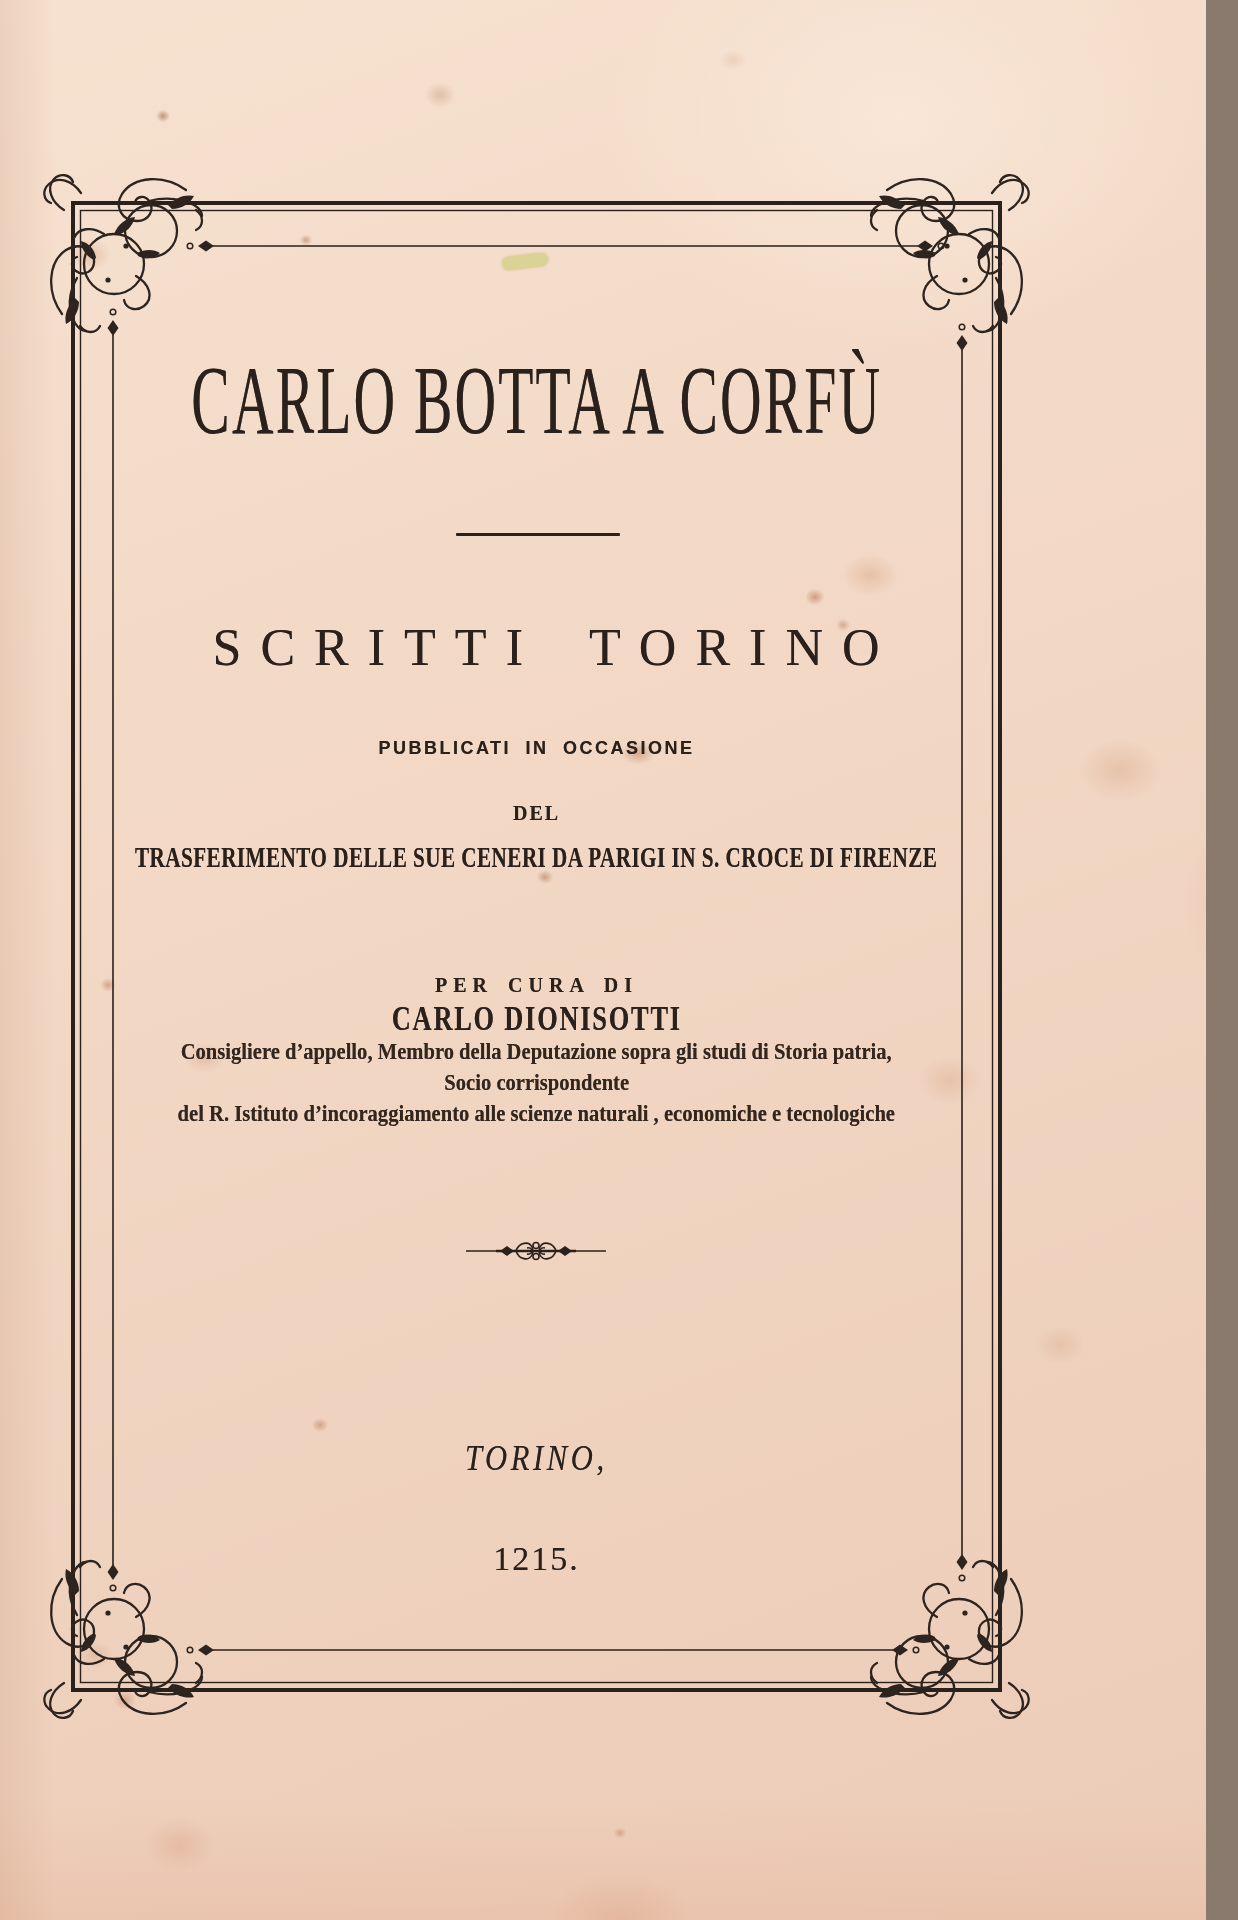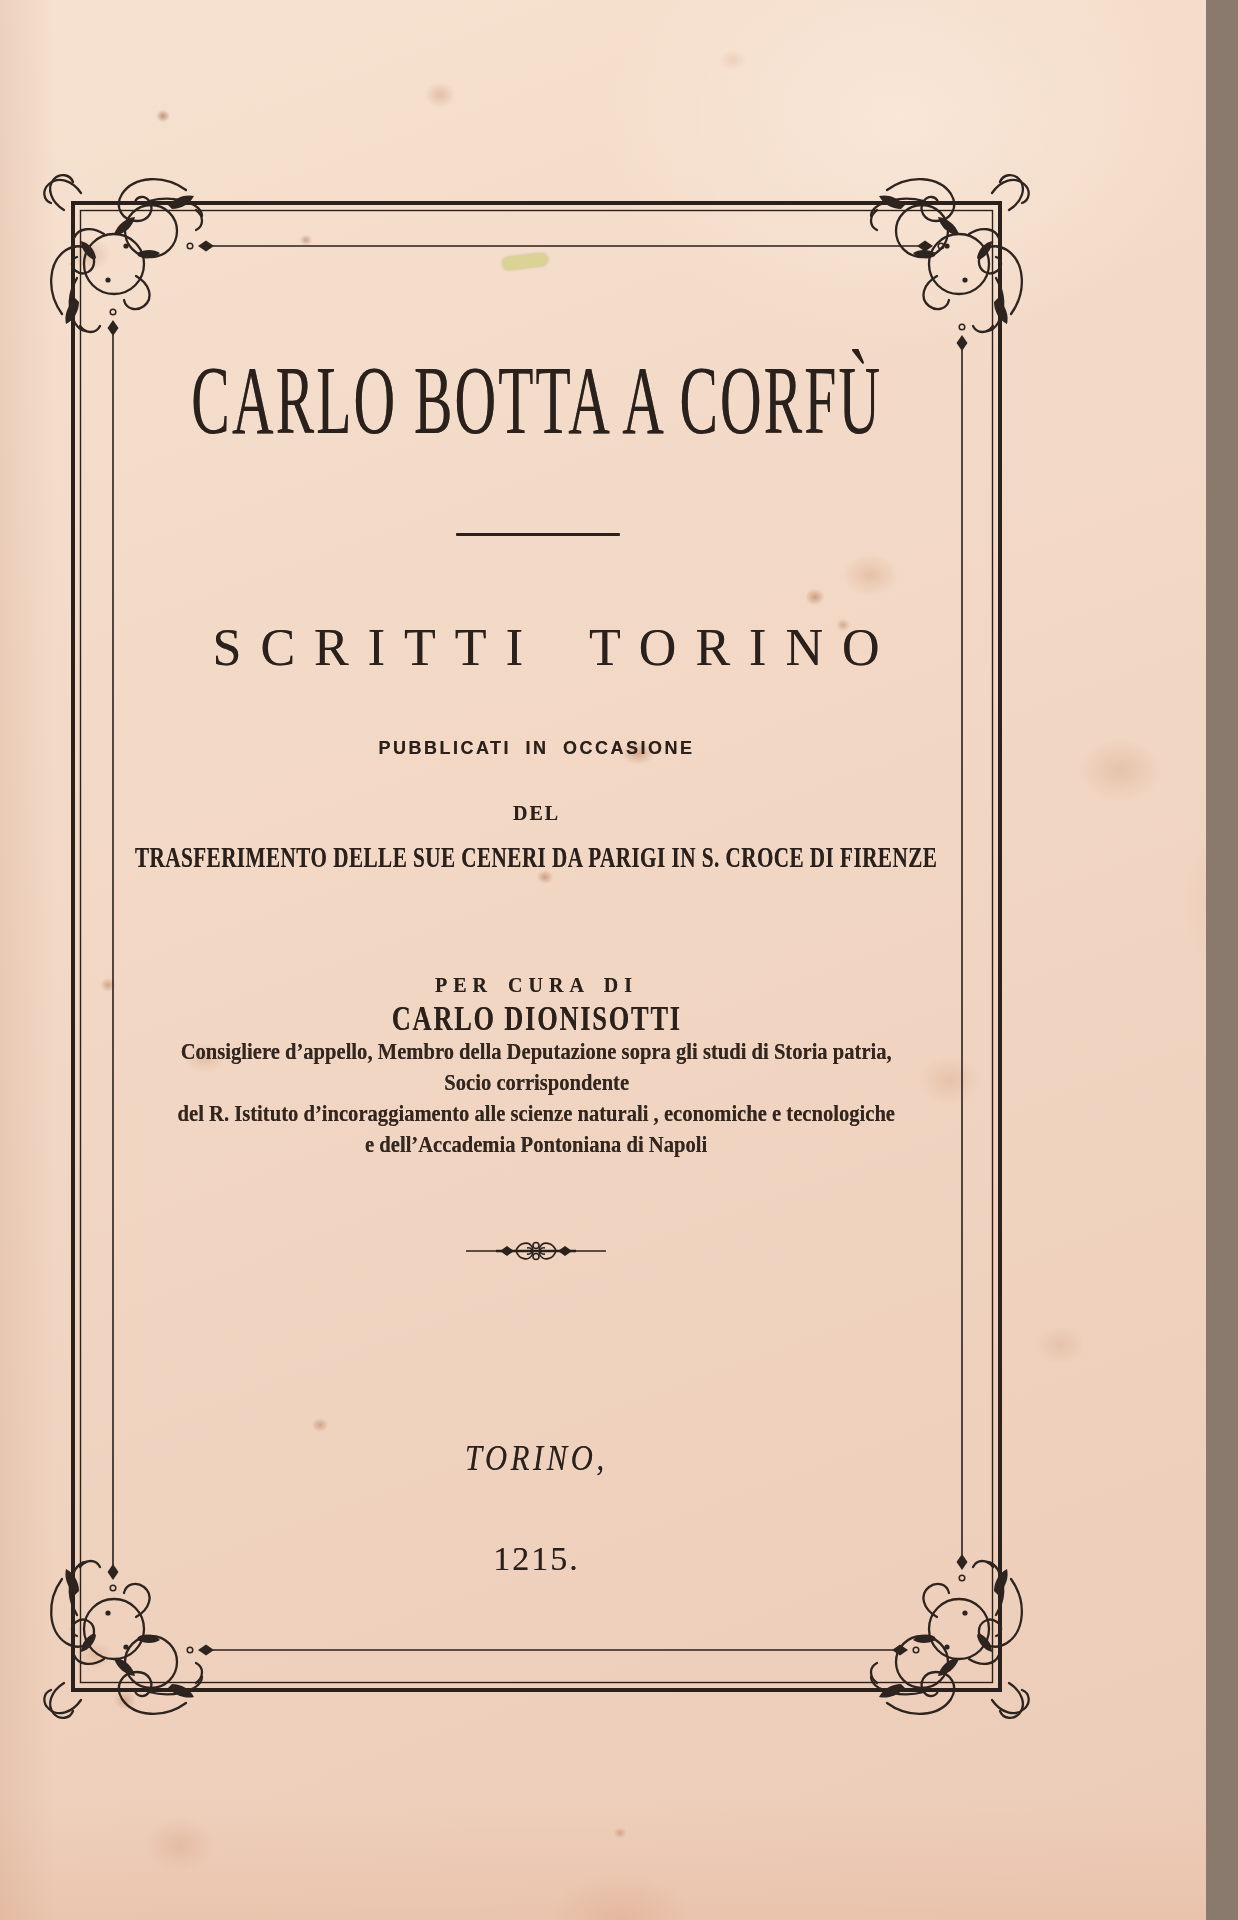--- a/index.html
+++ b/index.html
@@ -159,23 +159,20 @@
 
   <div class="row cred cred1 txt">
     <span class="sq">Consigliere d’appello, Membro della Deputazione sopra gli studi di Storia patria,</span>
   </div>
   <div class="row cred cred2 txt">
     <span class="sq">Socio corrispondente</span>
   </div>
   <div class="row cred cred3 txt">
     <span class="sq">del R. Istituto d’incoraggiamento alle scienze naturali , economiche e tecnologiche</span>
   </div>
-  <div class="row cred cred4 txt">
-    <span class="sq">e dell’Accademia Pontoniana di Napoli</span>
-  </div>
 
   <svg class="divider" width="140" height="26" viewBox="0 0 140 26">
     <path d="M0,13 H140" stroke="#2b211c" stroke-width="1.6" fill="none"></path>
     <path d="M30,13 H110" stroke="#2b211c" stroke-width="2.6" fill="none"></path>
     <g stroke="#2b211c" stroke-width="1.6" fill="none">
       <path d="M50,13 C53,4 63,3 66,9 C68,13 65,17 61,16"></path>
       <path d="M50,13 C53,22 63,23 66,17 C68,13 65,9 61,10"></path>
       <path d="M90,13 C87,4 77,3 74,9 C72,13 75,17 79,16"></path>
       <path d="M90,13 C87,22 77,23 74,17 C72,13 75,9 79,10"></path>
       <circle cx="70" cy="7.5" r="3"></circle>

